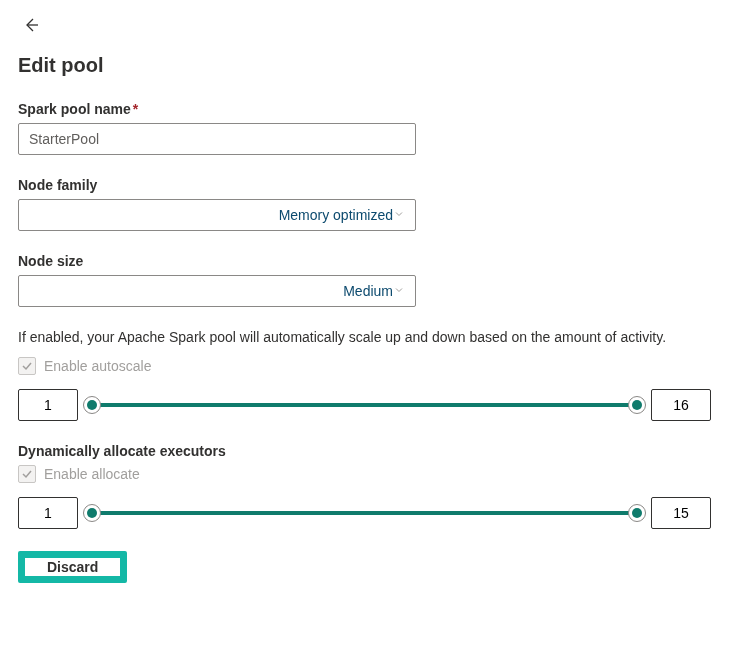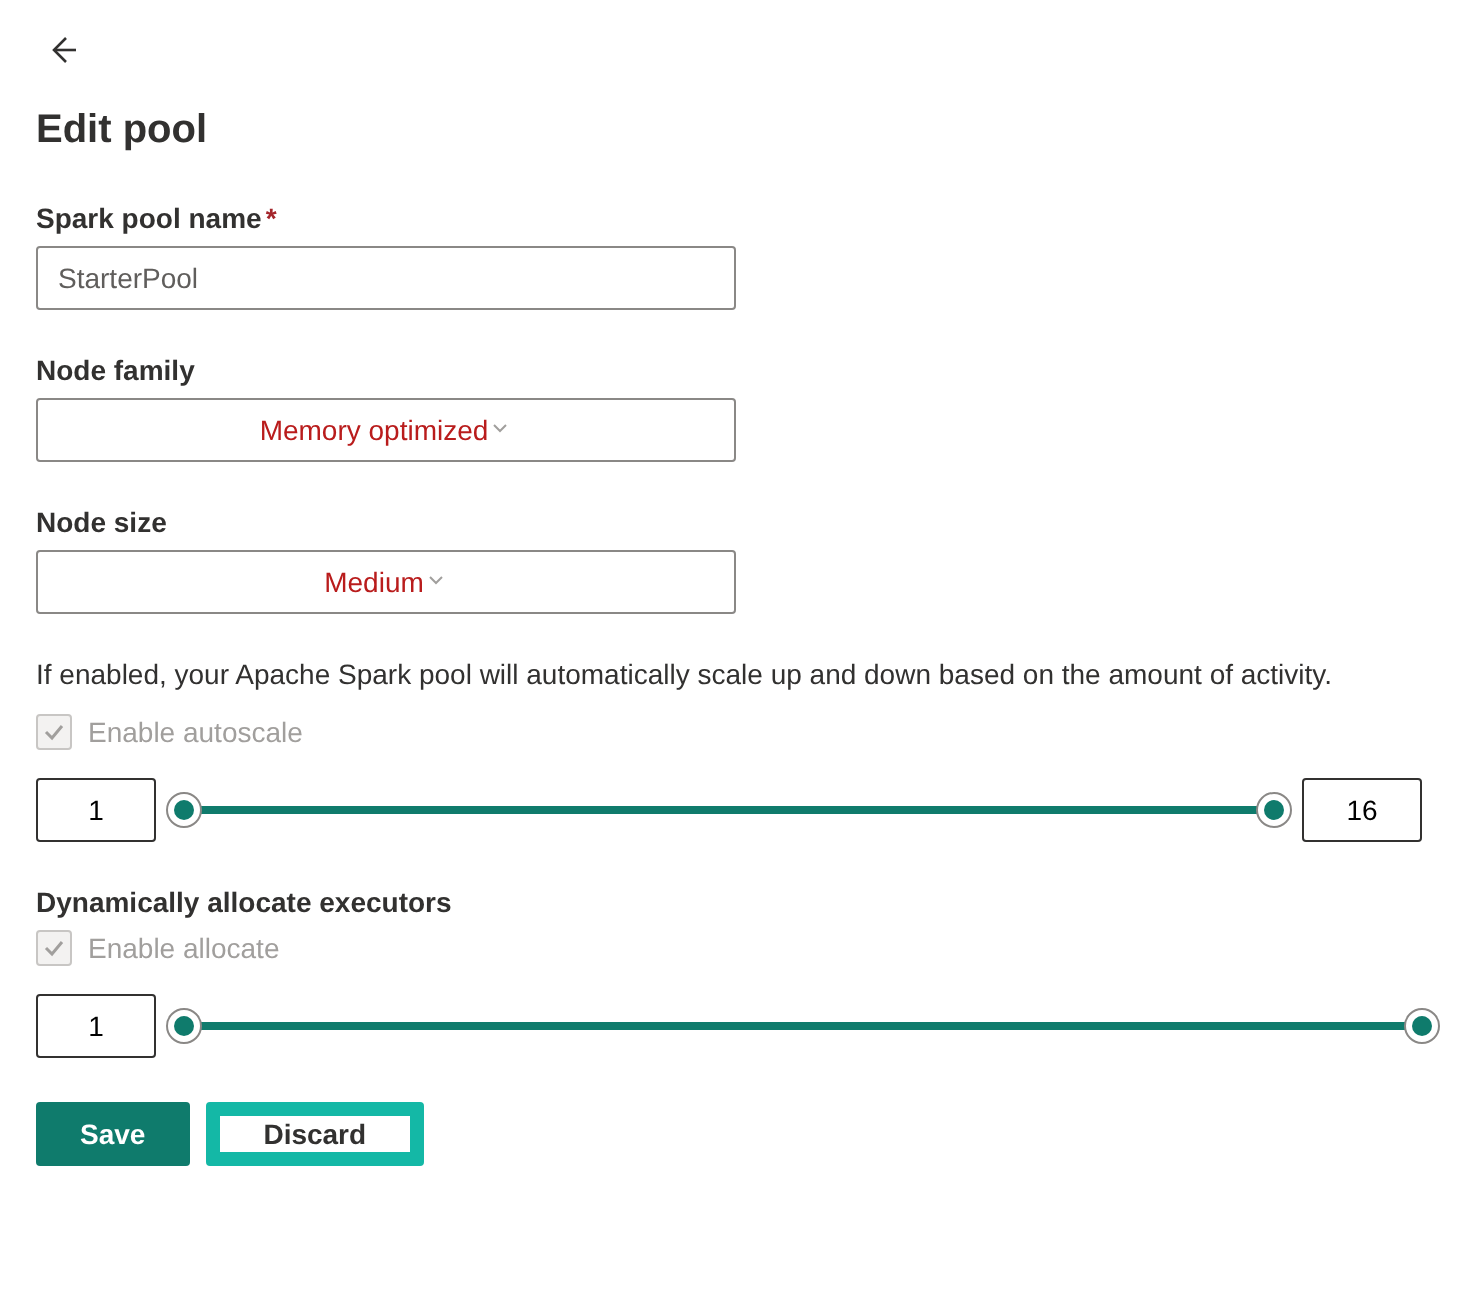--- a/index.html
+++ b/index.html
@@ -28,41 +28,41 @@
     }
     .field-group { margin-bottom: 22px; }
     .field-label {
       font-size: 14px;
       font-weight: 600;
       margin-bottom: 6px;
       color: #323130;
     }
     .required { color: #a4262c; margin-left: 2px; }
     .text-input, .select-wrap {
-      width: 350px;
+      width: 398px;
       height: 32px;
       border: 1px solid #8a8886;
       border-radius: 2px;
       padding: 0 10px;
       font-size: 14px;
       color: #605e5c;
       background: #ffffff;
       display: flex;
       align-items: center;
-      justify-content: center;
+      justify-content: flex-end;
     }
     .text-input input {
       border: none;
       outline: none;
       width: 100%;
       font-size: 14px;
       font-family: inherit;
       color: #605e5c;
     }
-    .select-value { color: #b91c1c; }
+    .select-value { color: #0c4a6e; }
     .chevron { color: #a19f9d; }
     .help-text {
       font-size: 14px;
       color: #323130;
       margin-top: 2px;
       margin-bottom: 12px;
     }
     .checkbox-row {
       display: flex;
       align-items: center;
@@ -240,22 +240,22 @@
     </div>
     <span class="checkbox-label">Enable allocate</span>
   </div>
   <div class="slider-row">
     <input class="num-input" value="1" style="">
     <div class="slider-track-wrap">
       <div class="slider-track"></div>
       <div class="slider-thumb thumb-left"></div>
       <div class="slider-thumb thumb-right"></div>
     </div>
+    <input class="num-input" value="15" style="">
   </div>
 </div>
 
 <div class="button-row">
-  <button class="btn btn-primary">Save</button>
   <button class="btn btn-secondary">Discard</button>
 </div>
 
 
 
 
 </body></html>

